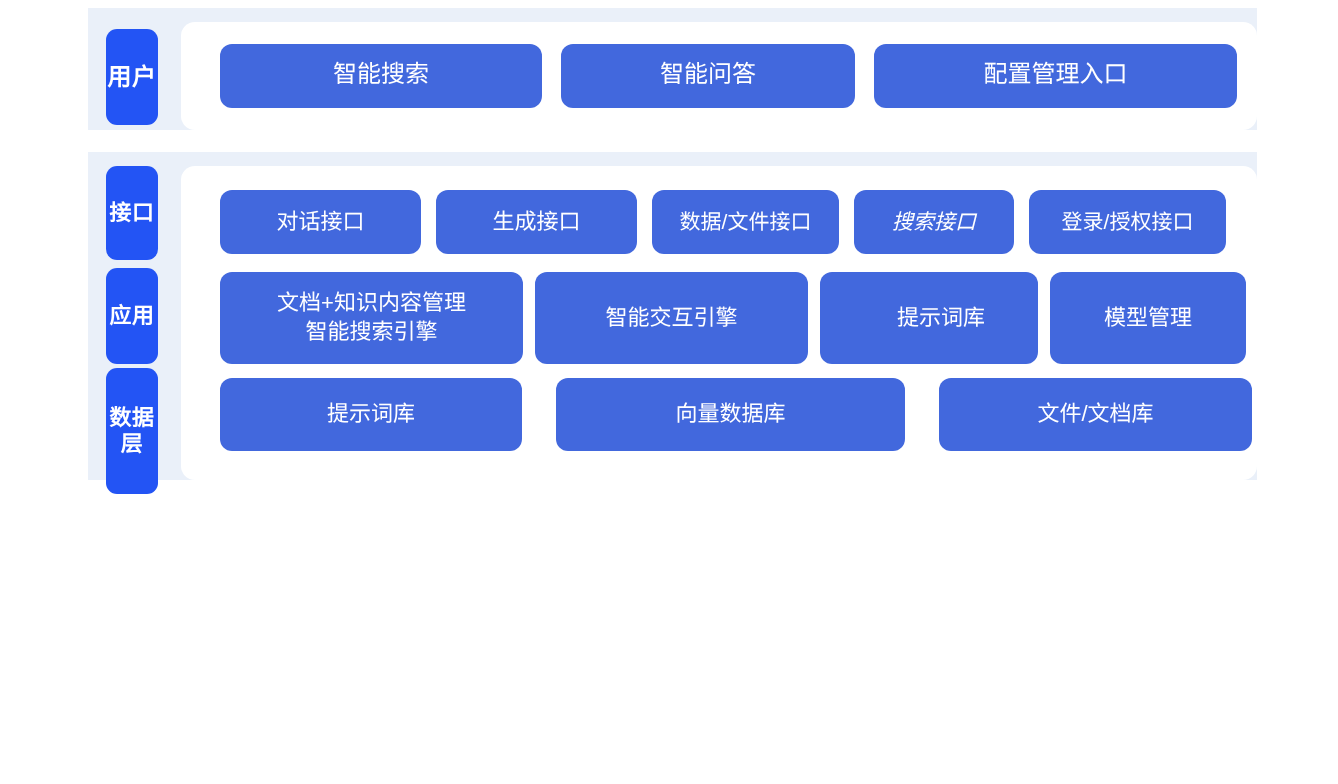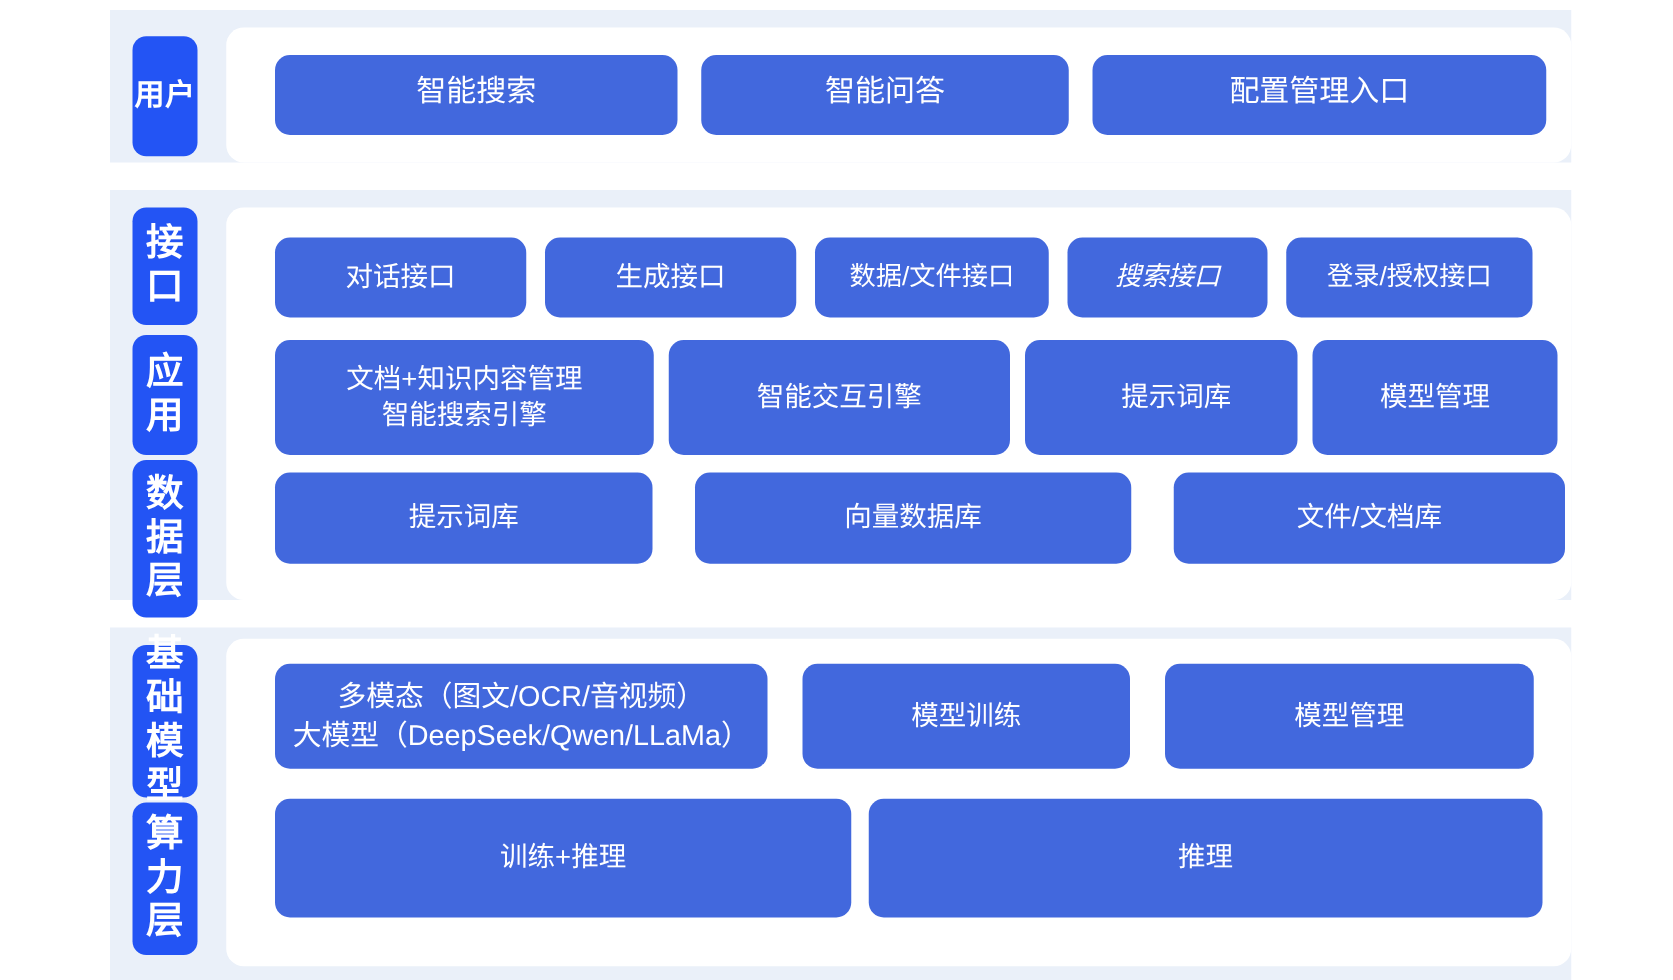--- a/index.html
+++ b/index.html
@@ -40,21 +40,21 @@
   }
 
   
   .label-pill {
     position: absolute;
     left: 18px;
     width: 52px;
     background: #2354f4;
     border-radius: 11px;
     color: #ffffff;
-    font-size: 30px;
+    font-size: 22px;
     font-weight: bold;
     line-height: 1.16;
     letter-spacing: 0.5px;
     display: flex;
     align-items: center;
     justify-content: center;
     text-align: center;
     box-sizing: border-box;
     white-space: pre-line;
   }
@@ -145,38 +145,14 @@
         <div class="card-row" style="left:39px; top:212px; height:73px; gap:34px;">
           <div class="card" style="width:302px;">提示词库</div>
           <div class="card" style="width:349px;">向量数据库</div>
           <div class="card" style="width:313px;">文件/文档库</div>
         </div>
 
       </div>
     </div>
   </div>
 
-  <div class="section" style="top:502px; height:282px;">
-    <div class="section-inner">
-
-      <div class="label-pill" style="top:14px; height:122px;">基础模型</div>
-
-      <div class="label-pill" style="top:140px; height:122px;">算力层</div>
-
-      <div class="panel" style="left:93px; top:9px; width:1076px; height:262px;">
-
-        <div class="card-row" style="left:39px; top:20px; height:84px; gap:28px;">
-          <div class="card model-card" style="width:394px;">多模态（图文/OCR/音视频）
-大模型（DeepSeek/Qwen/LLaMa）</div>
-          <div class="card" style="width:262px;">模型训练</div>
-          <div class="card" style="width:295px;">模型管理</div>
-        </div>
-
-        <div class="card-row" style="left:39px; top:128px; height:95px; gap:14px;">
-          <div class="card" style="width:461px;">训练+推理</div>
-          <div class="card" style="width:539px;">推理</div>
-        </div>
-
-      </div>
-    </div>
-  </div>
 
 </div>
 
 </body></html>

